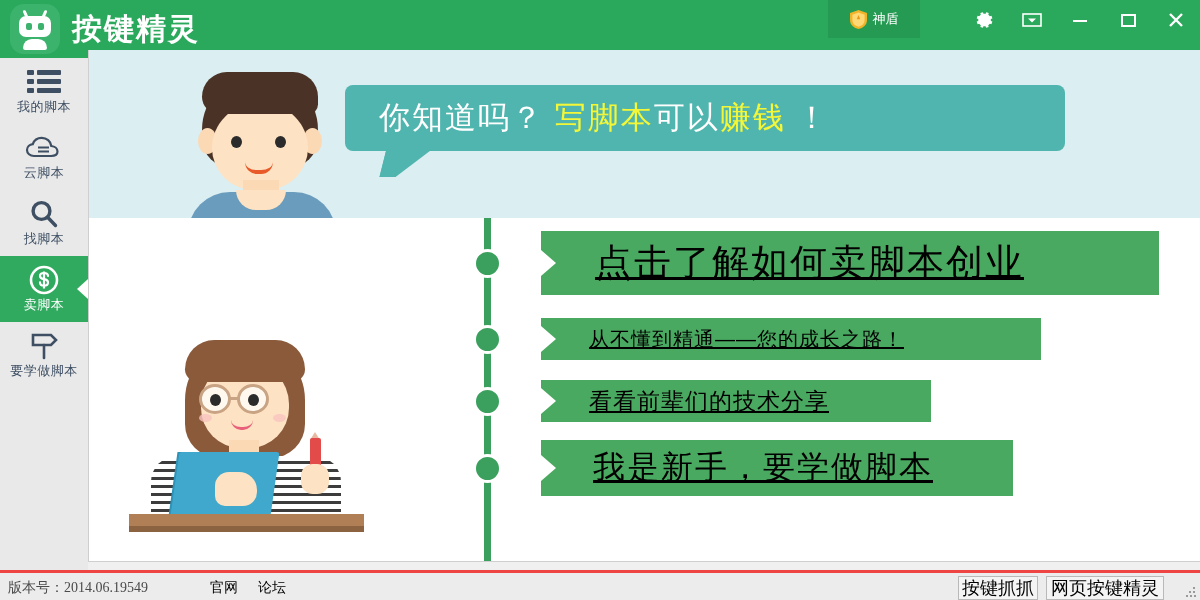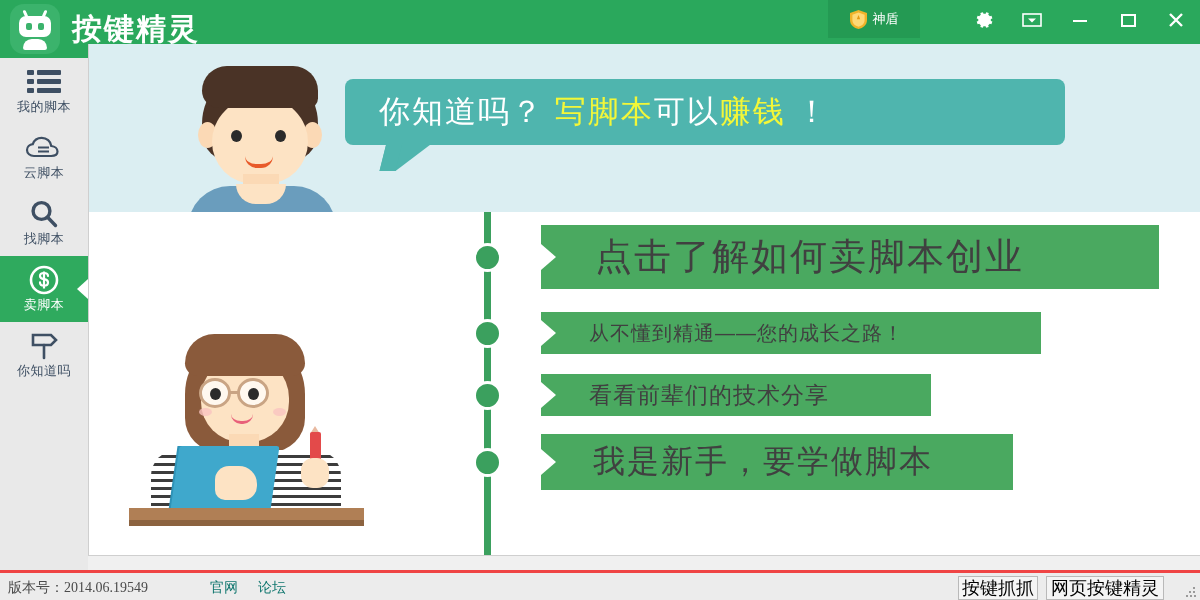--- a/index.html
+++ b/index.html
@@ -74,21 +74,21 @@
   .side-item .si-label { font-size: 13px; letter-spacing: 0.5px; }
   .side-item.active { background: #2faa5e; color: #fff; }
   .side-item.active::after {
     content: ""; position: absolute; right: 0; top: 23px;
     border-top: 10px solid transparent; border-bottom: 10px solid transparent;
     border-right: 11px solid #fff;
   }
 
   
   .content {
-    position: absolute; left: 88px; top: 44px; width: 1112px; height: 512px;
+    position: absolute; left: 88px; top: 50px; width: 1112px; height: 512px;
     background: #ffffff; border: 1px solid #cfcfcf; border-top: none; border-right: none;
     overflow: hidden;
   }
   .banner {
     position: absolute; left: 0; top: 0; width: 1112px; height: 168px;
     background: #dbeef2; overflow: hidden;
   }
 
   
   .boy { position: absolute; left: 85px; top: 22px; width: 180px; height: 146px; }
@@ -174,42 +174,42 @@
   .girl .desk-edge { position: absolute; left: 0; top: 186px; width: 235px; height: 6px; background: #8c6340; }
 
   
   .tl-line { position: absolute; left: 395px; top: 0; width: 7px; height: 344px; background: #3ba05e; }
   .tl-dot { position: absolute; left: 384px; width: 29px; height: 29px; border-radius: 50%;
     background: #3ba05e; border: 3px solid #ffffff; box-shadow: 0 0 0 2px #3ba05e inset; }
 
   
   .actions { position: absolute; left: 0; top: 0; width: 1112px; height: 344px; }
   .act-btn {
-    position: absolute; background: #4aa960; color: #404040;
-    display: flex; align-items: center; white-space: nowrap;
+    position: absolute; background: #4aa960; color: #000000;
+    display: flex; align-items: center; white-space: nowrap; text-decoration: underline;
   }
   .act-btn::before {
     content: ""; position: absolute; left: 0; top: 50%; transform: translateY(-50%);
     width: 0; height: 0;
     border-top: 13px solid transparent; border-bottom: 13px solid transparent;
     border-left: 15px solid #ffffff;
   }
   .act-1 { left: 452px; top: 13px;  width: 618px; height: 64px; font-size: 37px; padding-left: 54px; letter-spacing: 2px; }
   .act-2 { left: 452px; top: 100px; width: 500px; height: 42px; font-size: 20px; padding-left: 48px; letter-spacing: 1px; }
   .act-3 { left: 452px; top: 162px; width: 390px; height: 42px; font-size: 23px; padding-left: 48px; letter-spacing: 1px; }
   .act-4 { left: 452px; top: 222px; width: 472px; height: 56px; font-size: 32px; padding-left: 52px; letter-spacing: 2px; }
 
   
   .footer {
     position: absolute; left: 0; top: 570px; width: 1200px; height: 30px;
     background: #ececec; border-top: 3px solid #ef4444;
   }
   .ver-text { position: absolute; left: 8px; top: 6px; font-size: 14px; color: #4a4a4a;
     font-family: "Liberation Serif", serif; }
-  .flink { position: absolute; top: 6px; font-size: 14px; color: #0f766e; }
+  .flink { position: absolute; top: 6px; font-size: 14px; color: #000000; }
   .flink.f1 { left: 210px; }
   .flink.f2 { left: 258px; }
   .fbtn {
     position: absolute; top: 3px; height: 24px;
     background: #f4f4f4; border: 1px solid #b9b9b9;
     font-size: 18px; color: #000000;
     display: flex; align-items: center; justify-content: center;
   }
   .fbtn.b1 { left: 958px; width: 80px; }
   .fbtn.b2 { left: 1046px; width: 118px; }
@@ -323,21 +323,21 @@
       <span class="si-label">卖脚本</span>
     </div>
 
     <div class="side-item">
       <span class="si-icon">
         <svg width="32" height="28" viewBox="0 0 32 28" fill="none" stroke="#3e4f63" stroke-width="2.6">
           <path d="M5 3h18l5 5-5 5H5z"></path>
             <path d="M16 13v13" stroke-linecap="round"></path>
         </svg>
       </span>
-      <span class="si-label">你知道吗</span>
+      <span class="si-label">要学做脚本</span>
     </div>
   </div>
 
   <div class="content">
 
     <div class="banner">
       <div class="boy">
         <div class="hair"></div>
         <div class="ear l"></div>
           <div class="ear r"></div>

